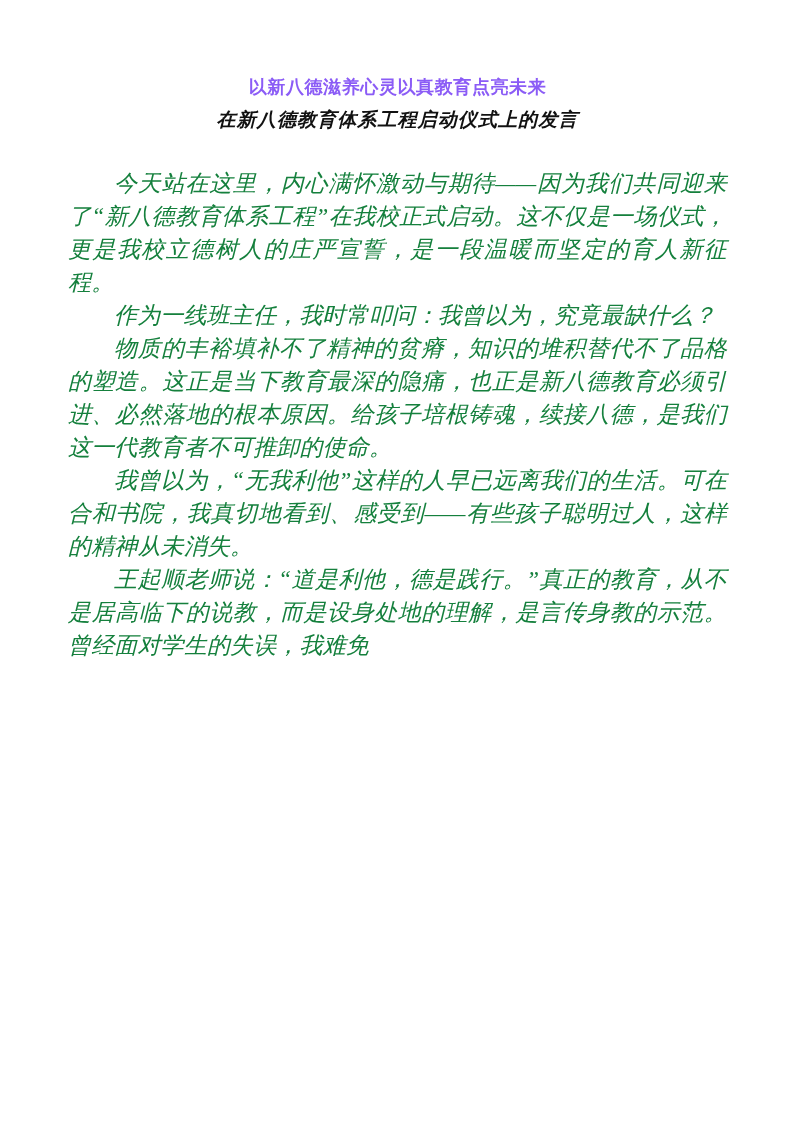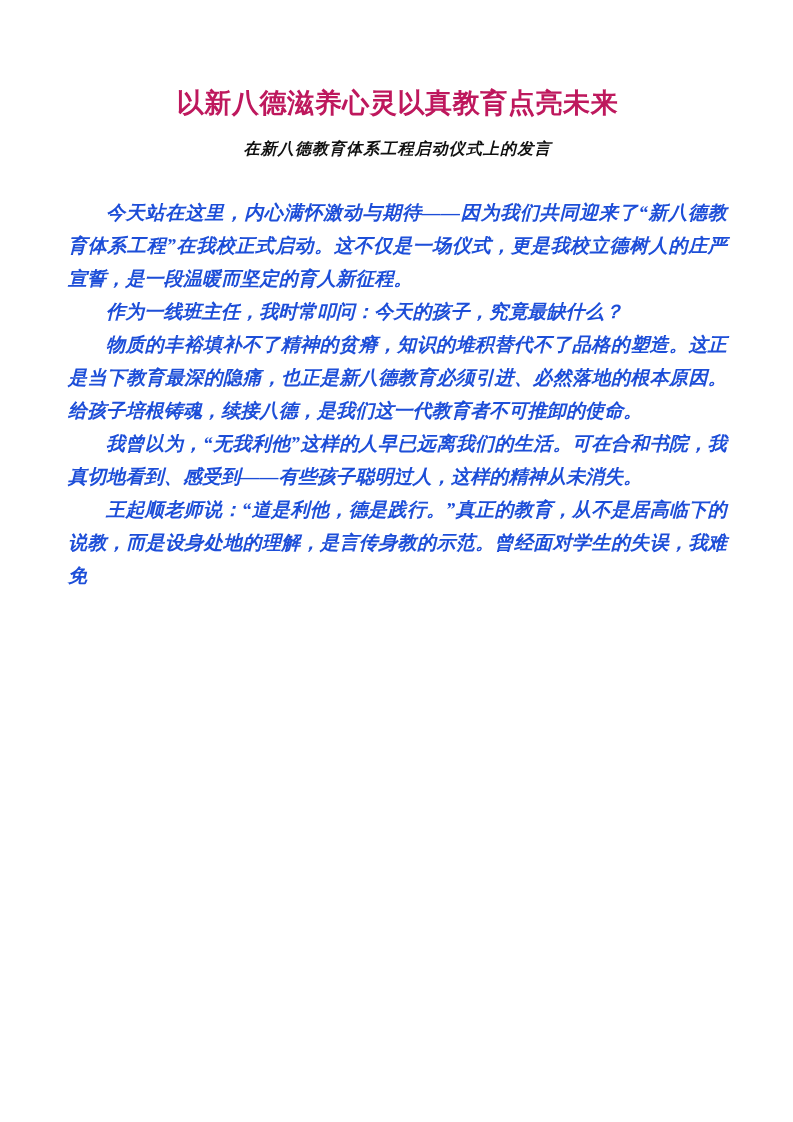--- a/index.html
+++ b/index.html
@@ -32,58 +32,57 @@
     width: 659px;
   }
 
   .title-block {
     padding-top: 72px;
     text-align: center;
   }
 
   .doc-title {
     font-family: "Liberation Serif", "DejaVu Serif", serif;
-    font-size: 27px;
+    font-size: 18px;
     font-weight: bold;
     line-height: 30px;
     letter-spacing: 0.6px;
-    color: #be185d;
-    margin: 16px;
+    color: #8b5cf6;
+    margin: 0;
     white-space: nowrap;
   }
 
   .doc-subtitle {
     font-family: "Liberation Serif", "DejaVu Serif", serif;
-    font-size: 16px;
+    font-size: 19px;
     font-weight: bold;
     font-style: italic;
     line-height: 30px;
     letter-spacing: 1.1px;
     color: #111;
     margin: 3px 0 0 0;
     white-space: nowrap;
   }
 
   .body-block {
     margin-top: 32px;
   }
 
   p.para {
     margin: 0;
     font-family: "Liberation Serif", "DejaVu Serif", serif;
-    font-size: 19px;
+    font-size: 23px;
     font-style: italic;
     line-height: 33px;
-    color: #1d4ed8;
+    color: #15803d;
     text-align: justify;
     text-justify: inter-ideograph;
     text-indent: 2em;
     letter-spacing: 0.15px;
     word-break: break-all;
-    font-weight: bold;
   }
 
   
   .page::after {
     content: "";
     position: absolute;
     inset: 0;
     pointer-events: none;
   }
 </style>
@@ -93,20 +92,20 @@
 <div class="page">
   <div class="content">
 
     <div class="title-block">
       <h1 class="doc-title">以新八德滋养心灵以真教育点亮未来</h1>
       <h2 class="doc-subtitle">在新八德教育体系工程启动仪式上的发言</h2>
     </div>
 
     <div class="body-block">
       <p class="para">今天站在这里，内心满怀激动与期待——因为我们共同迎来了“新八德教育体系工程”在我校正式启动。这不仅是一场仪式，更是我校立德树人的庄严宣誓，是一段温暖而坚定的育人新征程。</p>
-      <p class="para">作为一线班主任，我时常叩问：今天的孩子，究竟最缺什么？</p>
+      <p class="para">作为一线班主任，我时常叩问：我曾以为，究竟最缺什么？</p>
       <p class="para">物质的丰裕填补不了精神的贫瘠，知识的堆积替代不了品格的塑造。这正是当下教育最深的隐痛，也正是新八德教育必须引进、必然落地的根本原因。给孩子培根铸魂，续接八德，是我们这一代教育者不可推卸的使命。</p>
       <p class="para">我曾以为，“无我利他”这样的人早已远离我们的生活。可在合和书院，我真切地看到、感受到——有些孩子聪明过人，这样的精神从未消失。</p>
       <p class="para">王起顺老师说：“道是利他，德是践行。”真正的教育，从不是居高临下的说教，而是设身处地的理解，是言传身教的示范。曾经面对学生的失误，我难免</p>
     </div>
 
   </div>
 </div>
 
 </body></html>

